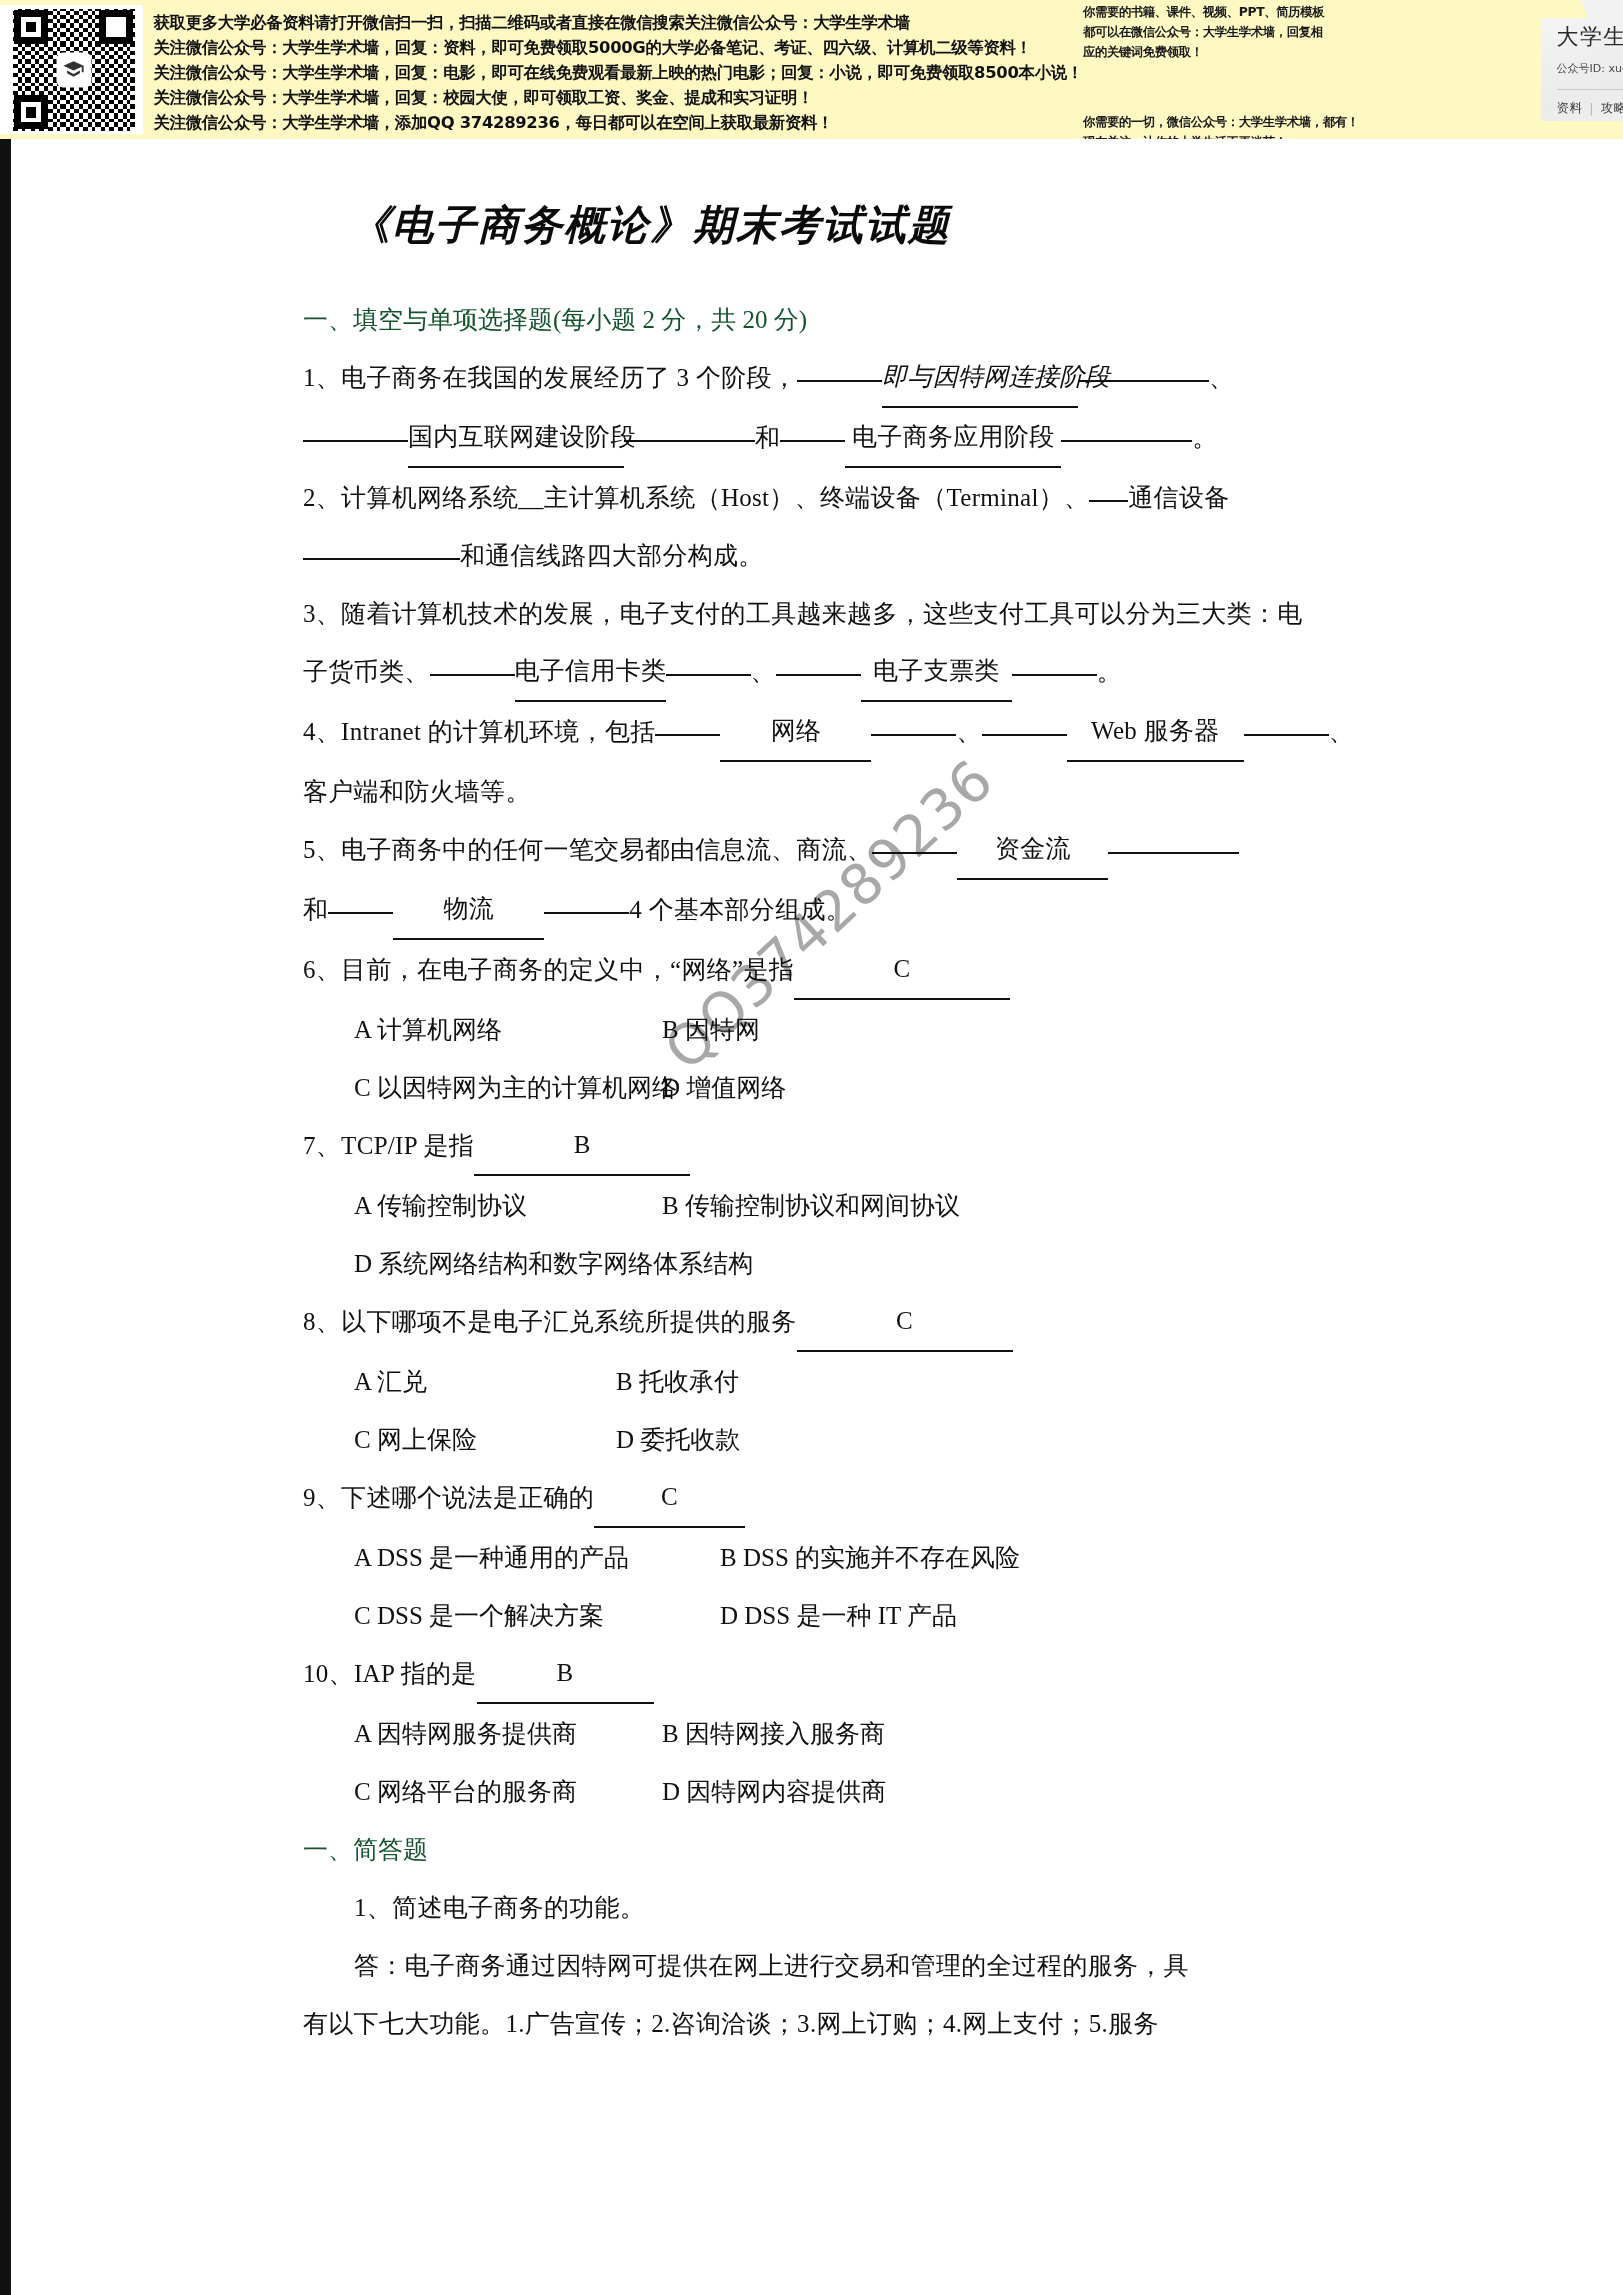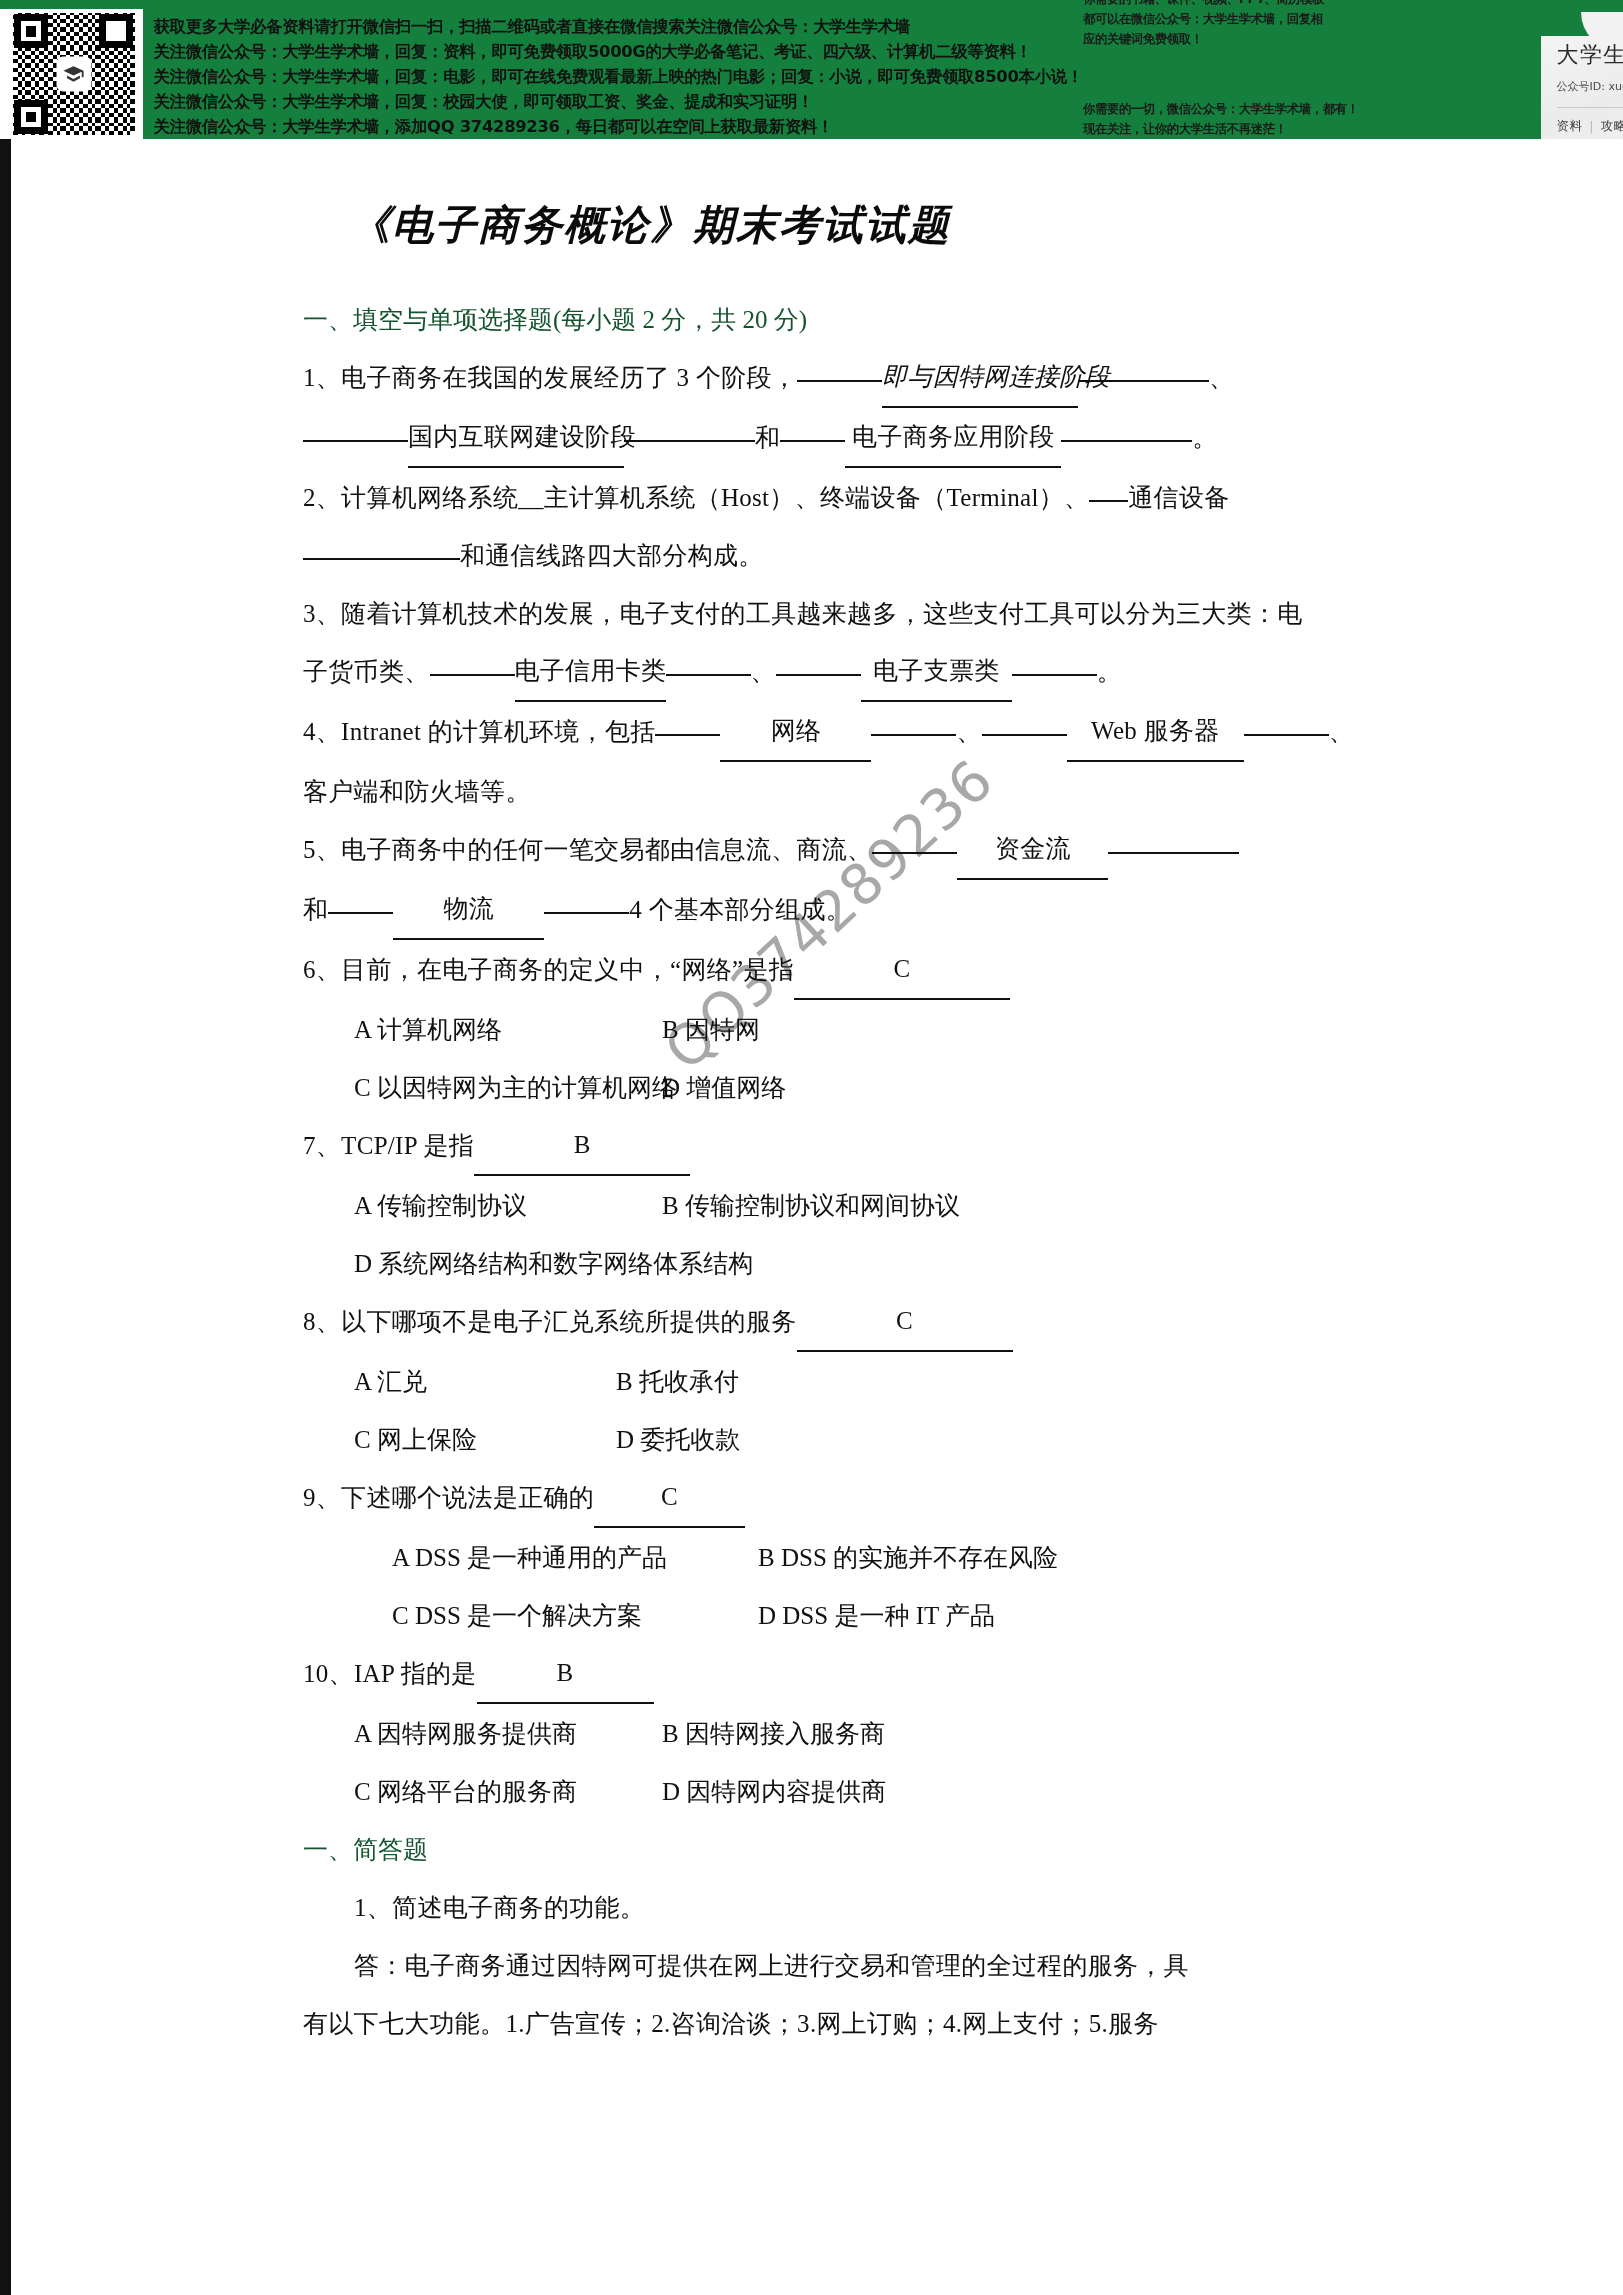--- a/index.html
+++ b/index.html
@@ -14,24 +14,24 @@
     font-family: "Liberation Serif", "DejaVu Serif", serif;
     overflow: hidden;
   }
 
   
   .promo-banner {
     position: absolute;
     left: 0; top: 0;
     width: 1623px;
     height: 139px;
-    background: #15803d;
-    box-sizing: border-box;
-    display: flex;
-    align-items: flex-end;
+    background: #fef9c3;
+    box-sizing: border-box;
+    display: flex;
+    align-items: center;
   }
   .promo-qr-left {
     width: 143px;
     min-width: 143px;
     background: #ffffff;
     display: flex;
     align-items: center;
     justify-content: center;
     padding: 3.9px 5.2px 3.9px 9.2px;
     box-sizing: border-box;
@@ -260,21 +260,21 @@
     font-size: 25px;
     line-height: 58px;
     color: #111;
     white-space: nowrap;
     padding-left: 51px;
     display: flex;
   }
   .opt-row .o-a { width: 308px; }
   .opt-row .o-b { }
   .opt-row.narrow .o-a { width: 262px; }
-  .opt-row.wide   .o-a { width: 366px; margin-left: 38px; }
+  .opt-row.wide   .o-a { width: 366px; }
 
   .sec-head {
     font-size: 25px;
     line-height: 58px;
     color: #14532d;
     white-space: nowrap;
   }
 
   
   .watermark {

